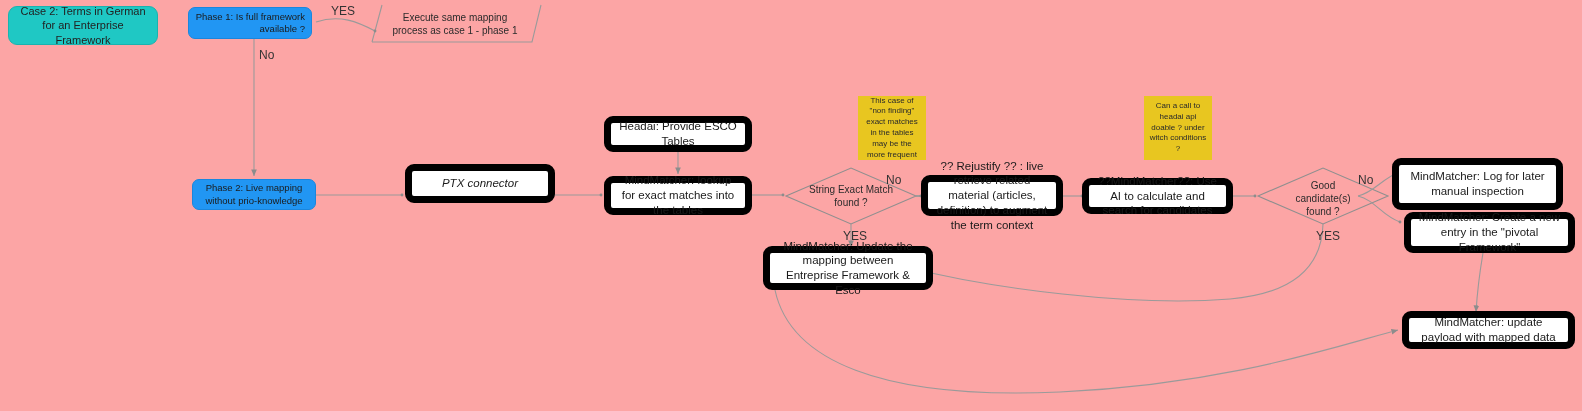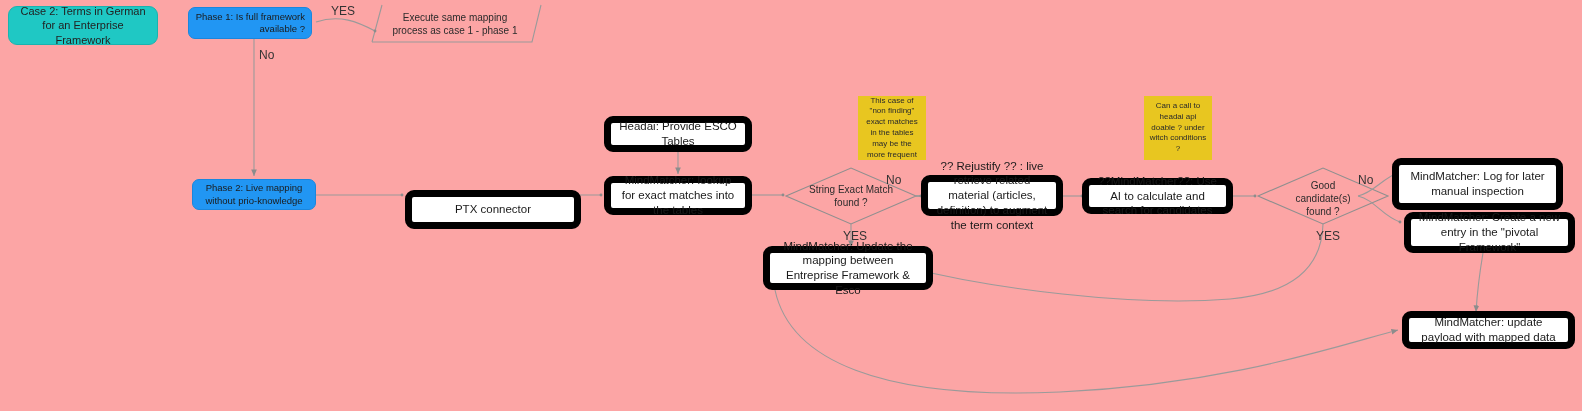--- a/index.html
+++ b/index.html
@@ -163,21 +163,21 @@
   </div>
 
   <div class="node para" style="left:385px; top:6px; width:140px; height:36px;">
     <span class="lbl">Execute same mapping process as case 1 - phase 1</span>
   </div>
 
   <div class="node blue" style="left:192px; top:179px; width:124px; height:31px;">
     <span class="lbl">Phase 2: Live mapping without prio-knowledge</span>
   </div>
 
-  <div class="node rbox" style="left:405px; top:190px; width:176px; height:39px;">
+  <div class="node rbox" style="left:405px; top:164px; width:150px; height:39px;font-style:italic;">
     <span class="lbl">PTX connector</span>
   </div>
 
   <div class="node rbox" style="left:604px; top:116px; width:148px; height:36px;">
     <span class="lbl">Headai: Provide ESCO Tables</span>
   </div>
 
   <div class="node rbox" style="left:604px; top:176px; width:148px; height:39px;justify-content:center;">
     <span class="lbl">MindMatcher: lookup for exact matches into the tables</span>
   </div>

